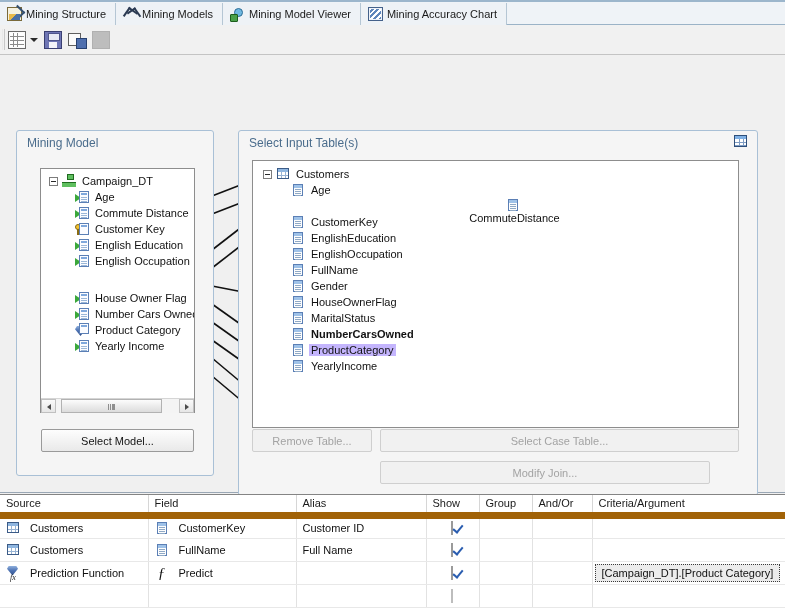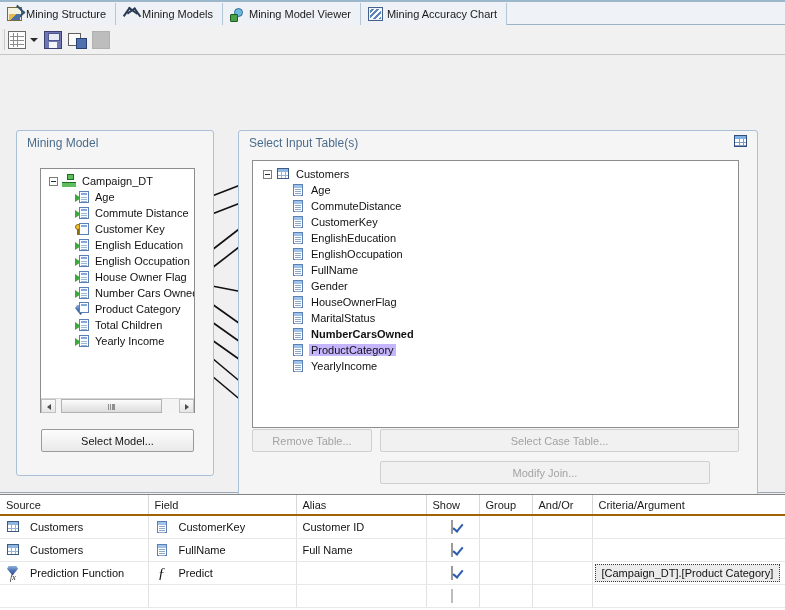--- a/index.html
+++ b/index.html
@@ -255,21 +255,21 @@
   
   .grid {
     position:absolute; left:0; top:494px; width:785px; height:116px;
     background:#ffffff;
     border-top:1px solid #848484;
   }
   .grid table { border-collapse:collapse; width:785px; table-layout:fixed; font-size:11px; }
   .grid th {
     height:20px; font-weight:normal; text-align:left;
     background:#ffffff; color:#1a1a1a;
-    border-right:1px solid #d6d6d6; border-bottom:2px solid #a16207;
+    border-right:1px solid #d6d6d6; border-bottom:7px solid #a16207;
     padding-left:6px;
   }
   .grid td {
     height:23px; border-right:1px solid #e2e2e2; border-bottom:1px solid #e8e8e8;
     padding-left:6px; vertical-align:middle; color:#111;
   }
   .grid .cellflex { display:flex; align-items:center; gap:6px; }
   .grid .chk {
     width:13px; height:13px; background:#fbfbfb; border:1px solid #9a9a9a;
     position:relative; margin-left:18px;
@@ -382,47 +382,40 @@
               </span>
               <span class="lbl">English Education</span>
             </div>
             <div class="tnode" style="padding-left: 28px;">
               <span class="ic ic-col">
                 <span class="arr"></span>
                 <span class="list"></span>
               </span>
               <span class="lbl">English Occupation</span>
             </div>
-            <div class="tnode" style="padding-left: 28px;">
+            <div class="tnode" style="padding-left: 28px; margin-top: 21px;">
               <span class="ic ic-col">
                 <span class="arr"></span>
                 <span class="list"></span>
               </span>
               <span class="lbl">House Owner Flag</span>
             </div>
             <div class="tnode" style="padding-left: 28px;">
               <span class="ic ic-col">
                 <span class="arr"></span>
                 <span class="list"></span>
               </span>
               <span class="lbl">Number Cars Owned</span>
             </div>
             <div class="tnode" style="padding-left: 28px;">
               <span class="ic ic-pred">
                 <span class="dia"></span>
                 <span class="list"></span>
               </span>
               <span class="lbl">Product Category</span>
-            </div>
-            <div class="tnode" style="padding-left: 28px;">
-              <span class="ic ic-col">
-                <span class="arr"></span>
-                <span class="list"></span>
-              </span>
-              <span class="lbl">Total Children</span>
             </div>
             <div class="tnode" style="padding-left: 28px;">
               <span class="ic ic-col">
                 <span class="arr"></span>
                 <span class="list"></span>
               </span>
               <span class="lbl">Yearly Income</span>
             </div>
           </div>
       </div>
@@ -455,21 +448,21 @@
             </span>
           <span class="lbl">Customers</span>
         </div>
         <div id="input-cols">
             <div class="tnode" style="padding-left: 30px;">
               <span class="ic ic-field">
                 <span class="fd"></span>
               </span>
               <span class="lbl">Age</span>
             </div>
-            <div class="tnode" style="padding-left: 30px;">
+            <div class="tnode" style="padding-left: 30px; flex-direction: column;">
               <span class="ic ic-field">
                 <span class="fd"></span>
               </span>
               <span class="lbl">CommuteDistance</span>
             </div>
             <div class="tnode" style="padding-left: 30px;">
               <span class="ic ic-field">
                 <span class="fd"></span>
               </span>
               <span class="lbl">CustomerKey</span>

